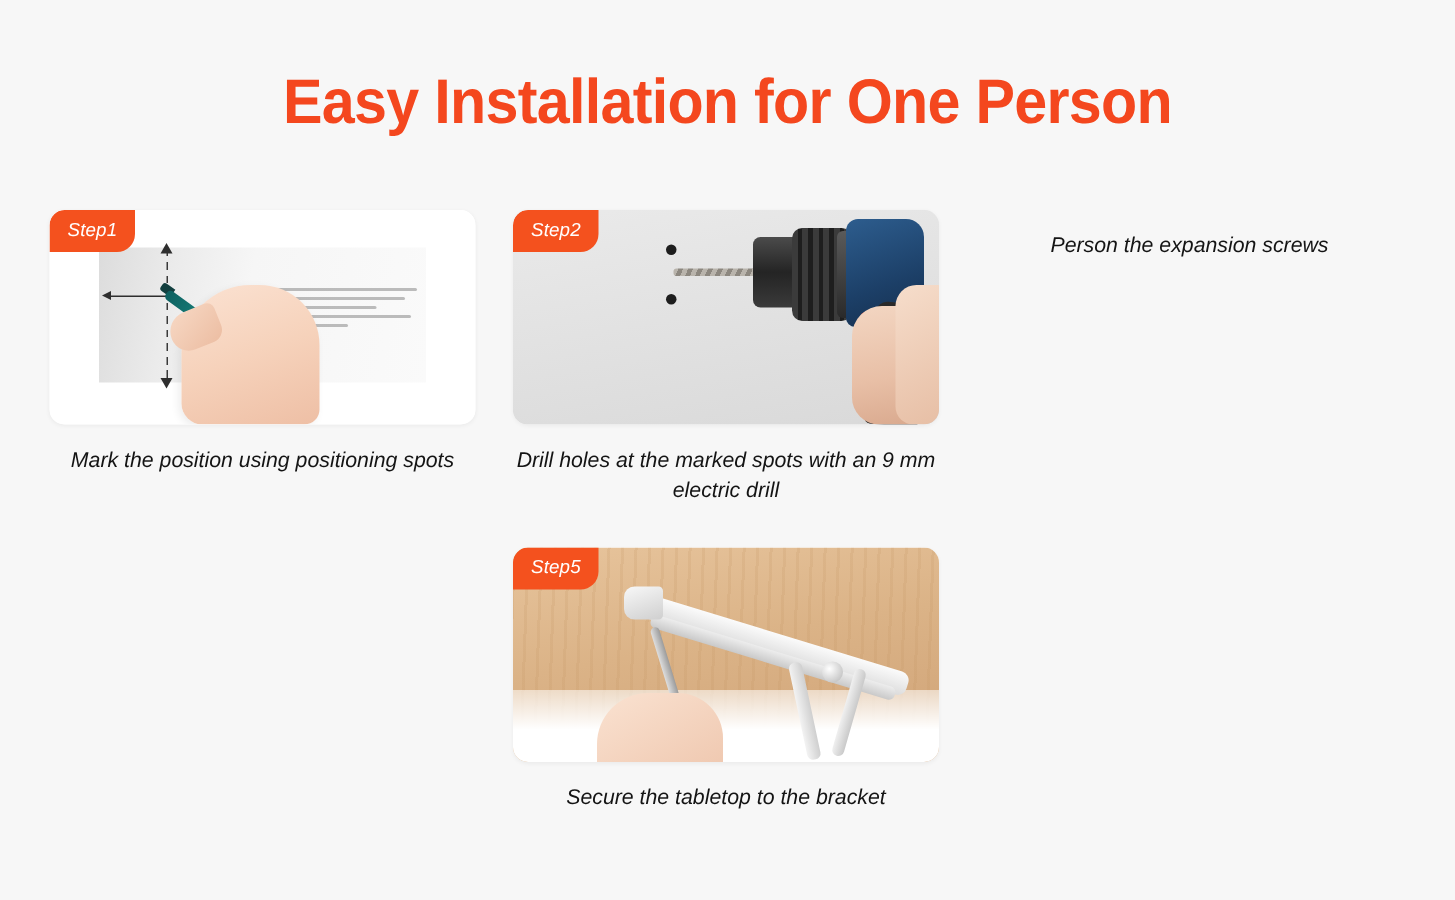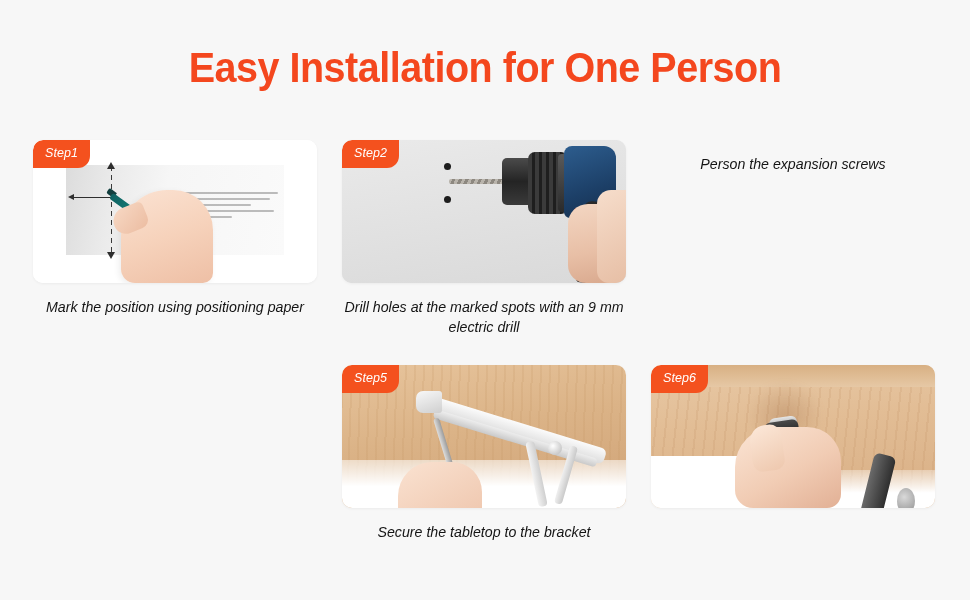--- a/index.html
+++ b/index.html
@@ -514,21 +514,21 @@
           <div class="ar-up"></div>
           <div class="ar-dn"></div>
           <div class="hline"></div>
           <div class="ar-l"></div>
           <div class="pen-tip"></div>
           <div class="pen"></div>
           <div class="hand"></div>
           <div class="thumb"></div>
         </div>
       </div>
-      <div class="caption">Mark the position using positioning paper</div>
+      <div class="caption">Mark the position using positioning spots</div>
     </div>
 
     <div class="step">
       <div class="card">
         <div class="badge">Step2</div>
         <div class="photo p2">
           <div class="wall"></div>
           <div class="dot d1"></div>
           <div class="dot d2"></div>
           <div class="bit"></div>
@@ -565,31 +565,16 @@
           <div class="joint"></div>
           <div class="sd-shaft"></div>
           <div class="sd-handle"></div>
           <div class="hand5"></div>
         </div>
       </div>
       <div class="caption">Secure the tabletop to the bracket</div>
     </div>
 
     <div class="step">
-      <div class="card">
-        <div class="badge">Step6</div>
-        <div class="photo p6">
-          <div class="topband"></div>
-          <div class="blur"></div>
-          <div class="white-l"></div>
-          <div class="white-b"></div>
-          <div class="ring"></div>
-          <div class="rodend"></div>
-          <div class="hand6"></div>
-          <div class="f6"></div>
-          <div class="tool6"></div>
-          <div class="tool6b"></div>
-        </div>
-      </div>
     </div>
 
   </div>
 </div>
 
 </body></html>

